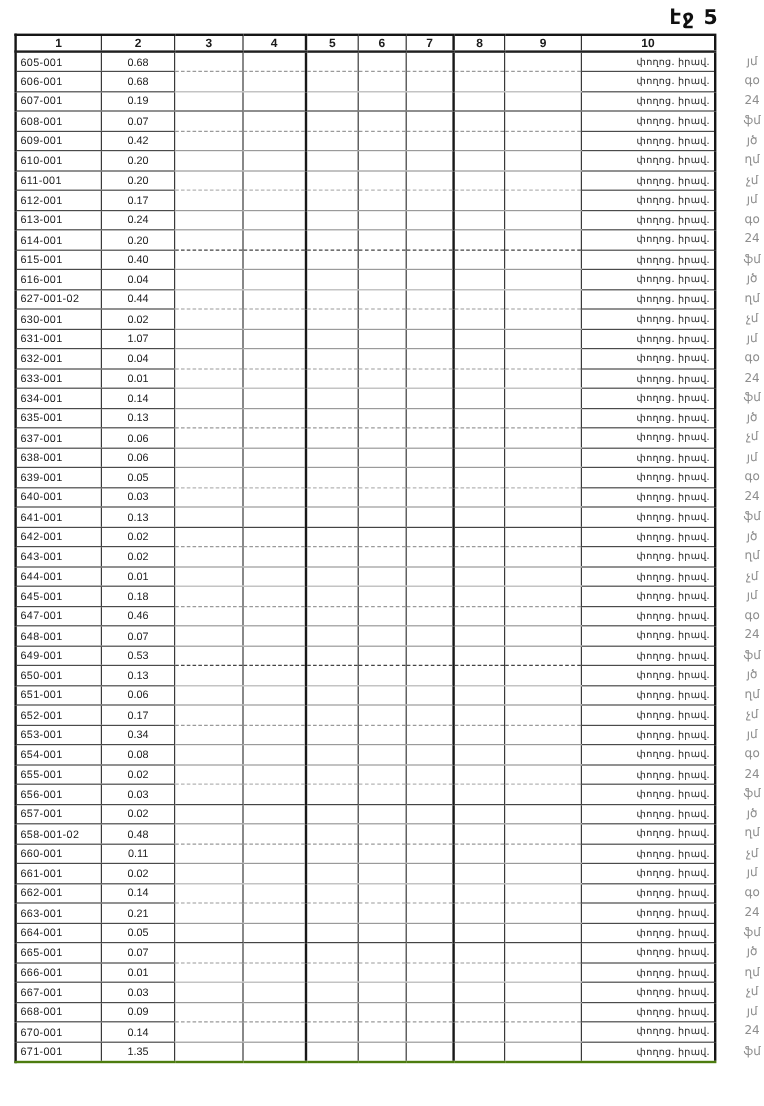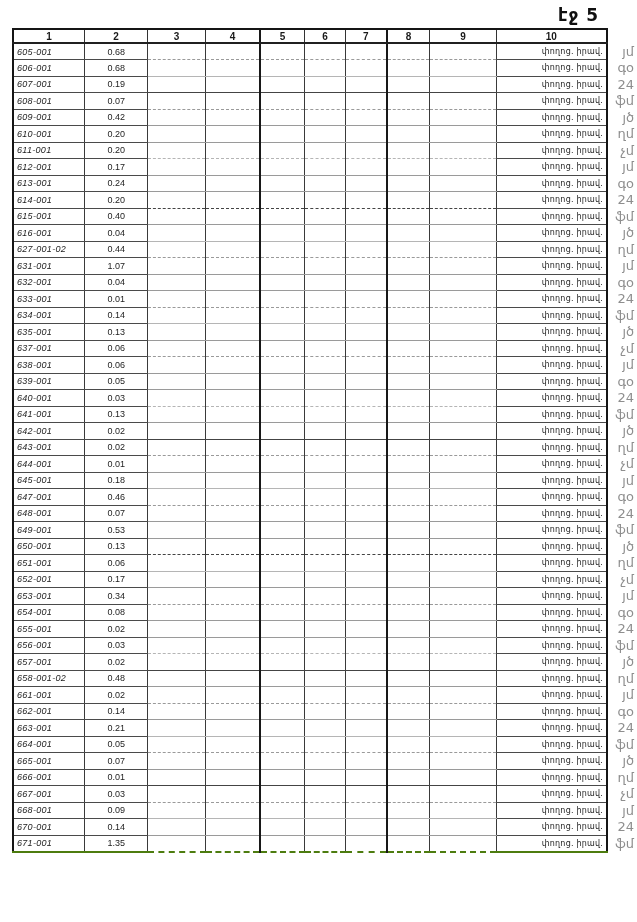--- a/index.html
+++ b/index.html
@@ -31,31 +31,31 @@
   }
   td {
     font-size:9px; color:#1c1c1c;
     padding:0 3px; overflow:hidden; white-space:nowrap;
     border-left:1px solid #3a3a3a;
   }
   .first-col { border-left:2px solid #151515 !important; }
   .vthick    { border-left-width:2px; border-left-color:#181818; }
   .strong-row { border-bottom:1px solid #4a4a4a; }
   .faint-row  { border-bottom:1px solid #9a9a9a; }
-  td.code { text-align:left; letter-spacing:.3px;font-style:italic; }
+  td.code { text-align:left; letter-spacing:.3px; }
   td.val  { text-align:center;margin-top:20px; }
   td.note {
     font-family:"DejaVu Sans", sans-serif;
     font-size:8px; letter-spacing:.2px; color:#222;padding-left:45px;
   }
   td.mark-cell, th.mark-cell {
     border:none; background:transparent;
     border-left:2px solid #151515;
     font-family:"DejaVu Sans", sans-serif;
-    font-size:13px; color:#8e8e8e; text-align:right; padding-left:7px;
+    font-size:10px; color:#8e8e8e; text-align:center; padding-left:23px;
   }
   th.mark-cell { border-top:none; border-bottom:none; }
   tbody tr:last-child td:not(.mark-cell) { border-bottom:2px solid #4d7c0f; }
   
   tbody tr:nth-child(3n+1) td.e { border-bottom-style:dashed; }
   tbody tr:nth-child(7n+3) td.e { border-bottom-color:#444; }
   tbody tr:nth-child(5n+2) td.e { border-bottom-color:#b5b5b5; }
 </style>
 </head>
 <body>
@@ -257,20 +257,33 @@
           <td class="e faint-row"></td>
           <td class="e faint-row vthick"></td>
           <td class="e faint-row"></td>
           <td class="e faint-row"></td>
           <td class="e faint-row vthick"></td>
           <td class="e faint-row"></td>
           <td class="note strong-row">փողոց. իրավ.</td>
           <td class="mark-cell">ղմ</td>
         </tr>
         <tr>
+          <td class="code first-col strong-row">630-001</td>
+          <td class="val strong-row">0.02</td>
+          <td class="e faint-row"></td>
+          <td class="e faint-row"></td>
+          <td class="e faint-row vthick"></td>
+          <td class="e faint-row"></td>
+          <td class="e faint-row"></td>
+          <td class="e faint-row vthick"></td>
+          <td class="e faint-row"></td>
+          <td class="note strong-row">փողոց. իրավ.</td>
+          <td class="mark-cell">չմ</td>
+        </tr>
+        <tr>
           <td class="code first-col strong-row">631-001</td>
           <td class="val strong-row">1.07</td>
           <td class="e faint-row"></td>
           <td class="e faint-row"></td>
           <td class="e faint-row vthick"></td>
           <td class="e faint-row"></td>
           <td class="e faint-row"></td>
           <td class="e faint-row vthick"></td>
           <td class="e faint-row"></td>
           <td class="note strong-row">փողոց. իրավ.</td>
@@ -593,20 +606,33 @@
           <td class="val strong-row">0.48</td>
           <td class="e faint-row"></td>
           <td class="e faint-row"></td>
           <td class="e faint-row vthick"></td>
           <td class="e faint-row"></td>
           <td class="e faint-row"></td>
           <td class="e faint-row vthick"></td>
           <td class="e faint-row"></td>
           <td class="note strong-row">փողոց. իրավ.</td>
           <td class="mark-cell">ղմ</td>
+        </tr>
+        <tr>
+          <td class="code first-col strong-row">660-001</td>
+          <td class="val strong-row">0.11</td>
+          <td class="e faint-row"></td>
+          <td class="e faint-row"></td>
+          <td class="e faint-row vthick"></td>
+          <td class="e faint-row"></td>
+          <td class="e faint-row"></td>
+          <td class="e faint-row vthick"></td>
+          <td class="e faint-row"></td>
+          <td class="note strong-row">փողոց. իրավ.</td>
+          <td class="mark-cell">չմ</td>
         </tr>
         <tr>
           <td class="code first-col strong-row">661-001</td>
           <td class="val strong-row">0.02</td>
           <td class="e faint-row"></td>
           <td class="e faint-row"></td>
           <td class="e faint-row vthick"></td>
           <td class="e faint-row"></td>
           <td class="e faint-row"></td>
           <td class="e faint-row vthick"></td>

